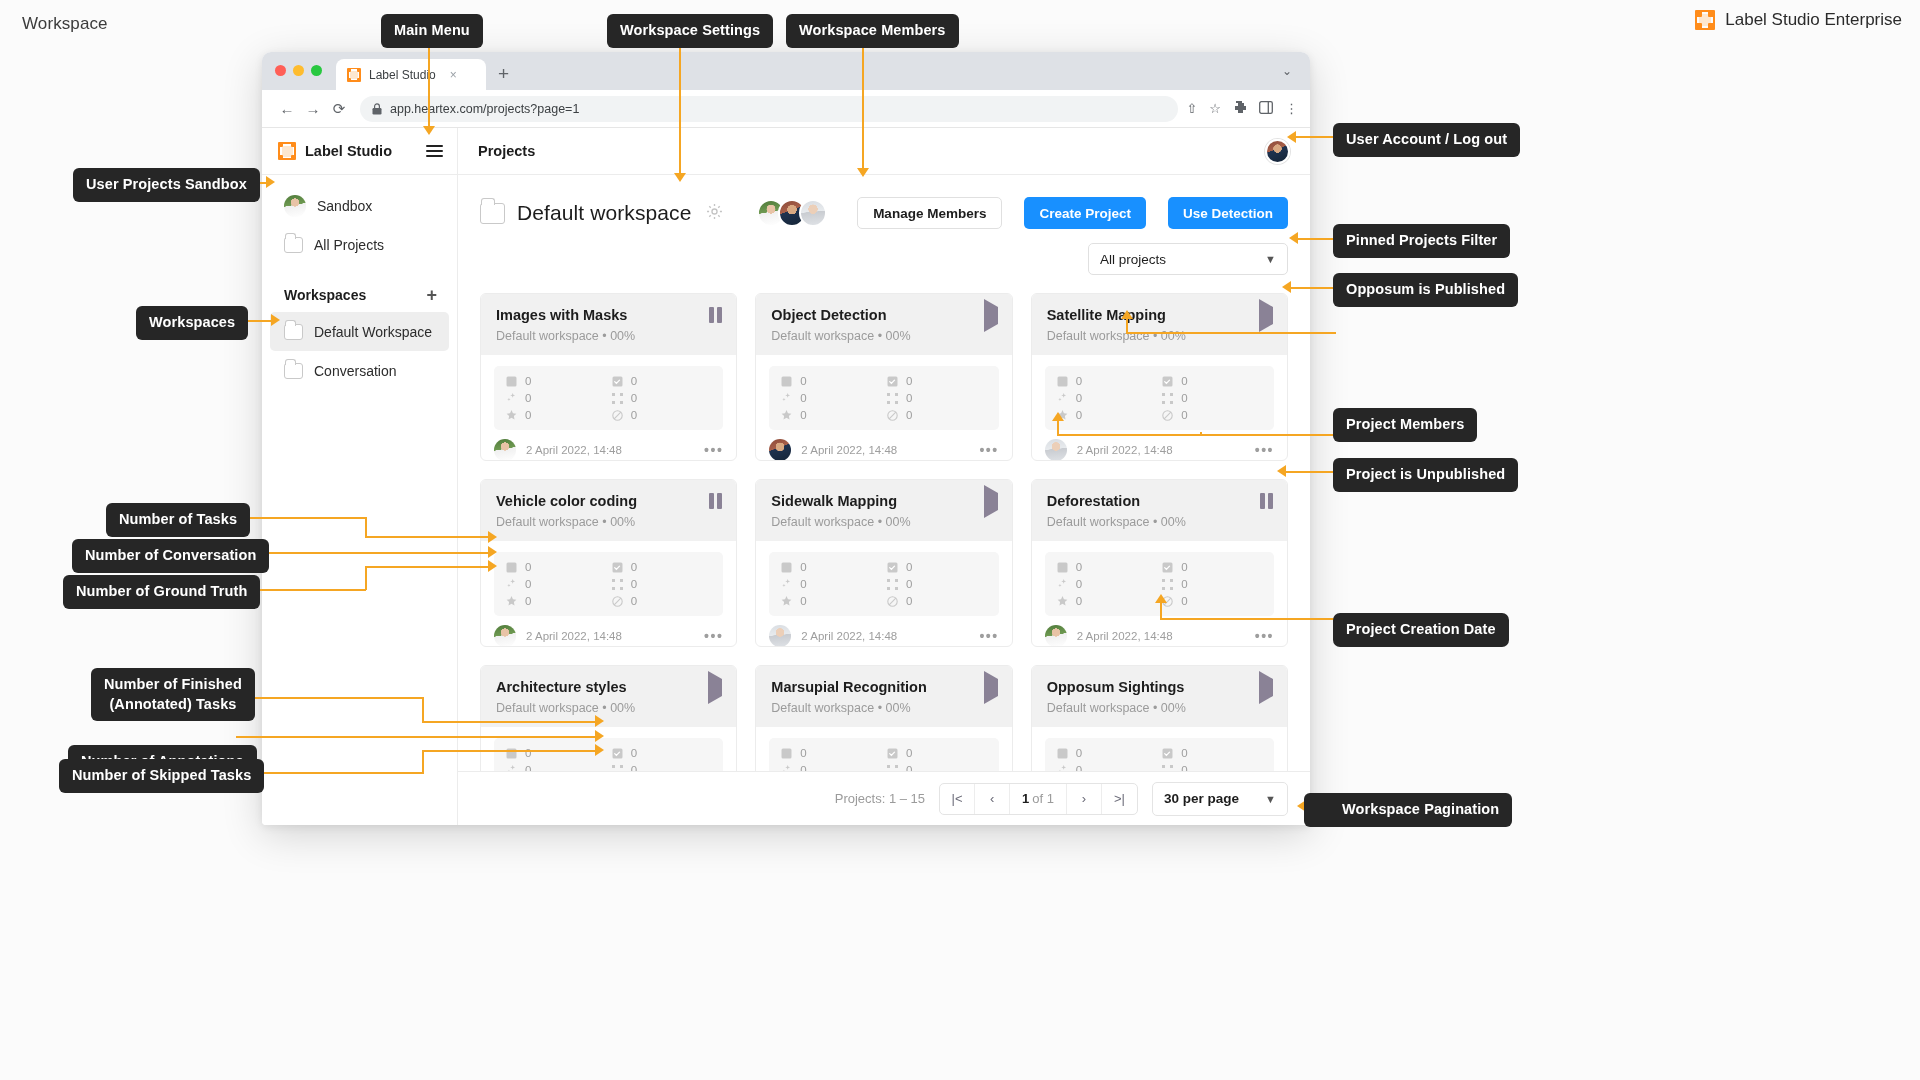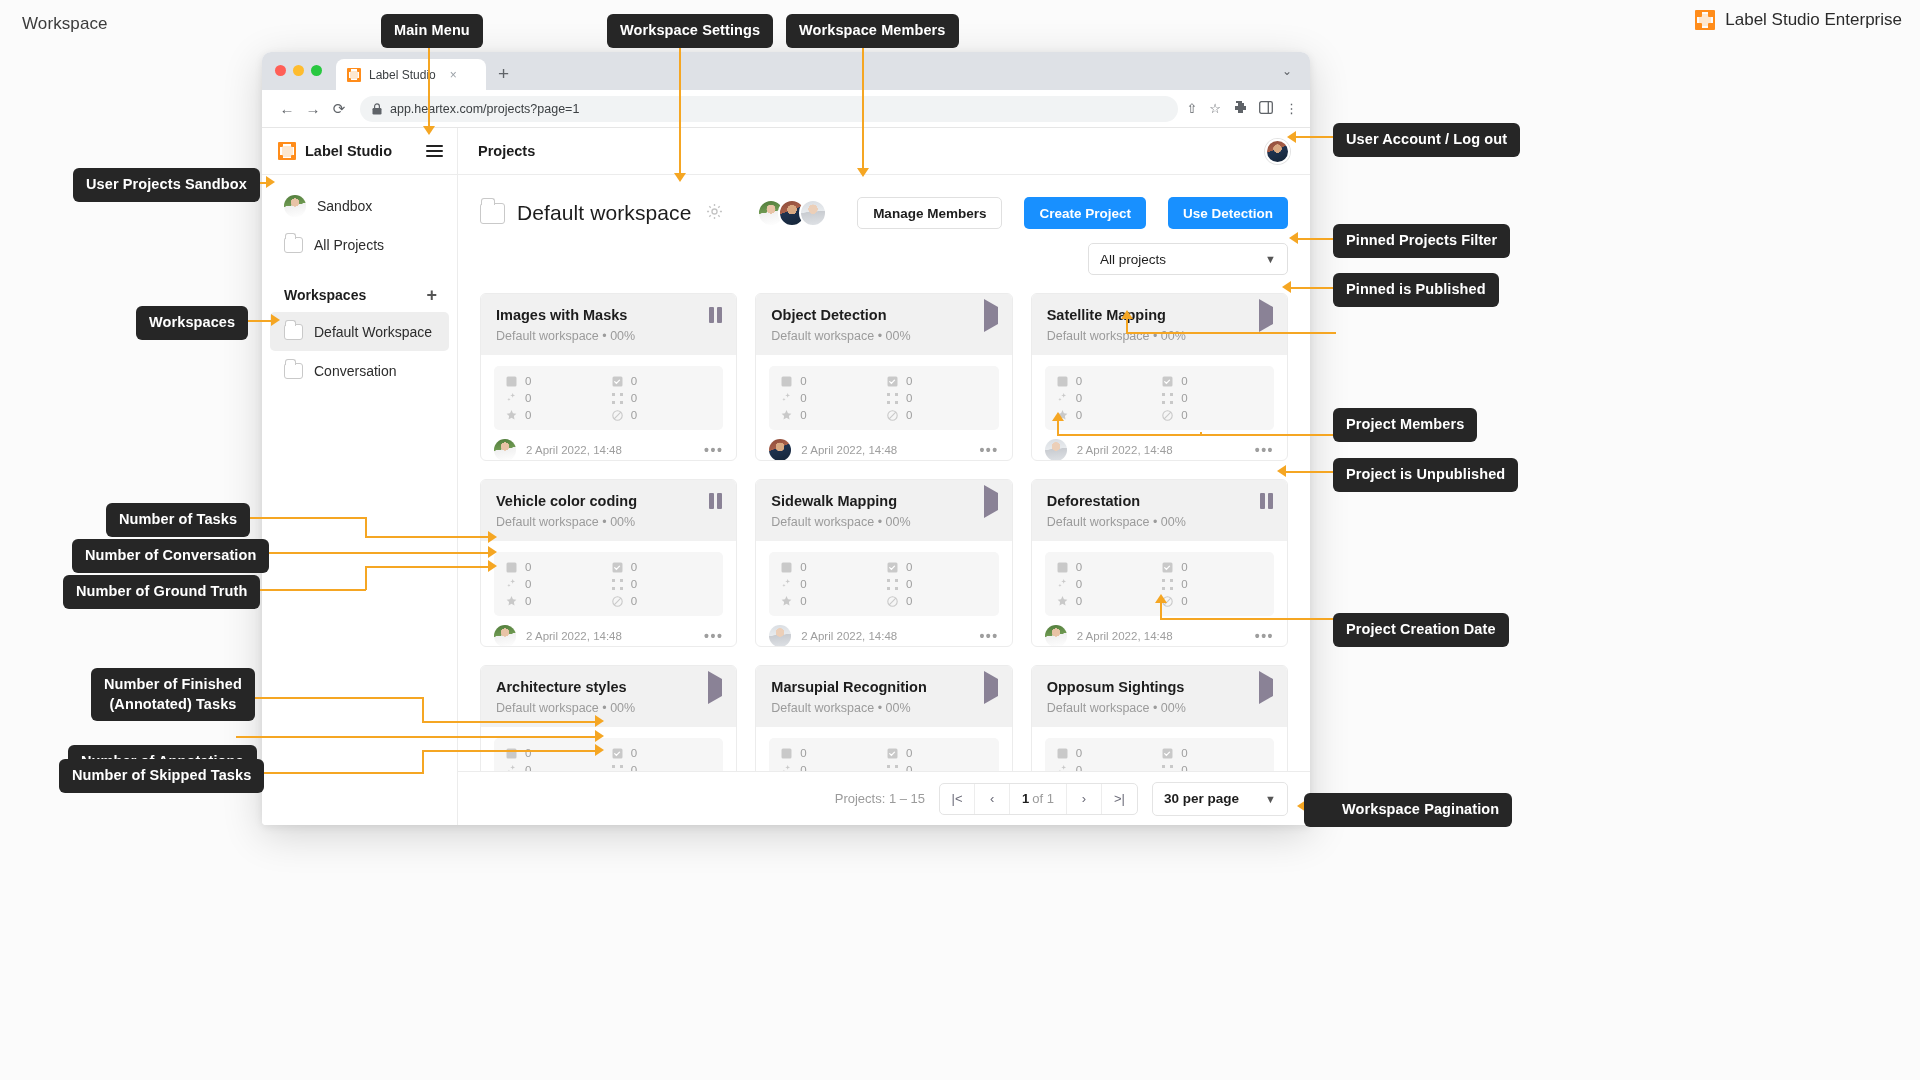--- a/index.html
+++ b/index.html
@@ -1000,40 +1000,40 @@
   <div class="arrow-r" style="left:266px;top:176px;"></div>
 
   <div class="chip" style="left:136px;top:306px;">Workspaces</div>
   <div class="lead h" style="left:236px;top:320px;width:40px;"></div>
   <div class="arrow-r" style="left:271px;top:314px;"></div>
 
   <div class="chip" style="left:1333px;top:224px;">Pinned Projects Filter</div>
   <div class="lead h" style="left:1292px;top:238px;width:46px;"></div>
   <div class="arrow-l" style="left:1289px;top:232px;"></div>
 
-  <div class="chip" style="left:1333px;top:273px;">Pinned is Published</div>
+  <div class="chip" style="left:1333px;top:273px;">Opposum is Published</div>
   <div class="lead h" style="left:1285px;top:287px;width:53px;"></div>
   <div class="arrow-l" style="left:1282px;top:281px;"></div>
 
   <div class="lead h" style="left:1126px;top:332px;width:210px;"></div>
   <div class="lead v" style="left:1126px;top:318px;height:16px;"></div>
   <div class="arrow-u" style="left:1121px;top:310px;"></div>
 
   <div class="chip" style="left:1333px;top:408px;">Project Members</div>
   <div class="lead h" style="left:1200px;top:434px;width:135px;"></div>
   <div class="lead v" style="left:1200px;top:432px;height:3px;"></div>
   <div class="lead h" style="left:1057px;top:434px;width:145px;"></div>
   <div class="lead v" style="left:1057px;top:420px;height:16px;"></div>
   <div class="arrow-u" style="left:1052px;top:412px;"></div>
 
   <div class="chip" style="left:1333px;top:458px;">Project is Unpublished</div>
   <div class="lead h" style="left:1280px;top:471px;width:58px;"></div>
   <div class="arrow-l" style="left:1277px;top:465px;"></div>
 
-  <div class="chip" style="left:1333px;top:613px;">Project Creation Date</div>
+  <div class="chip" style="left:1333px;top:613px;border-radius:7px;">Project Creation Date</div>
   <div class="lead h" style="left:1160px;top:618px;width:176px;"></div>
   <div class="lead v" style="left:1160px;top:602px;height:18px;"></div>
   <div class="arrow-u" style="left:1155px;top:594px;"></div>
 
   <div class="chip" style="left:106px;top:503px;">Number of Tasks</div>
   <div class="lead h" style="left:236px;top:517px;width:130px;"></div>
   <div class="lead v" style="left:365px;top:517px;height:20px;"></div>
   <div class="lead h" style="left:365px;top:536px;width:125px;"></div>
   <div class="arrow-r" style="left:488px;top:531px;"></div>
 

